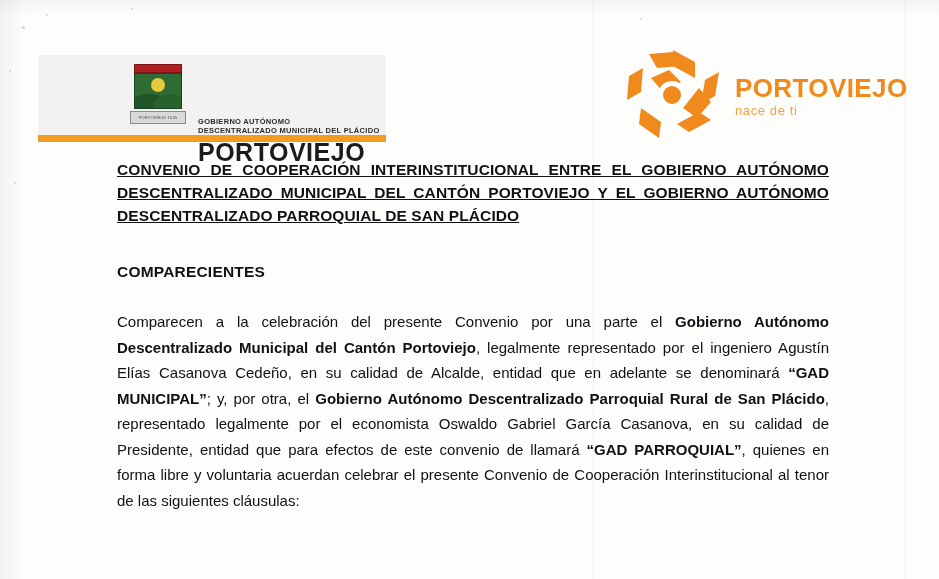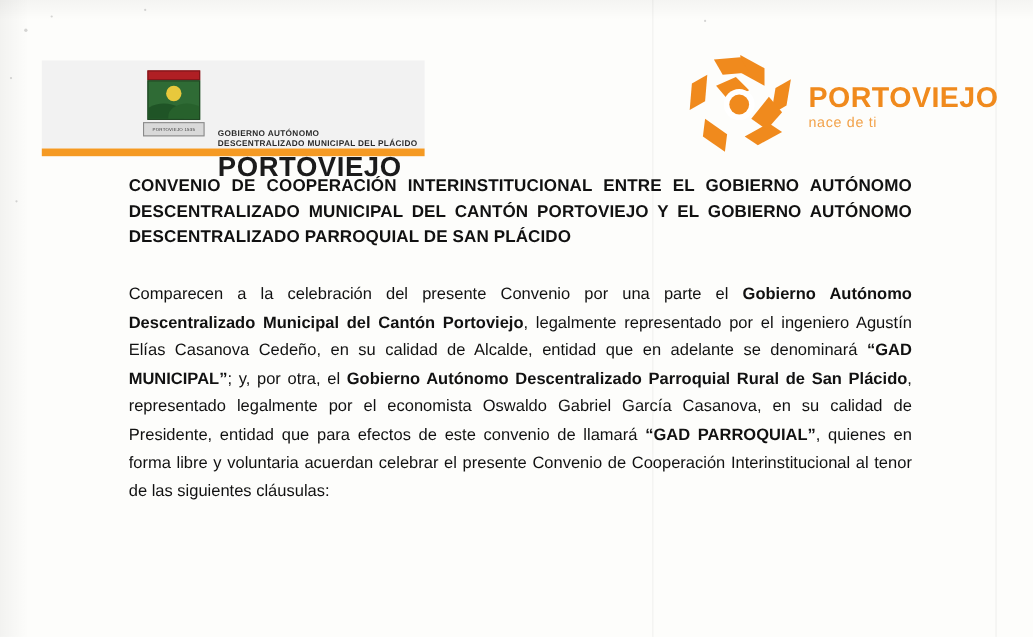--- a/index.html
+++ b/index.html
@@ -198,20 +198,21 @@
   }
   .doc-title {
     font-size: 15.5px;
     font-weight: bold;
     color: #111;
     line-height: 23px;
     text-align: justify;
     text-align-last: left;
     letter-spacing: 0.1px;
     margin: 0;
+    text-decoration: underline;
   }
   .section-head {
     font-size: 15.5px;
     font-weight: bold;
     color: #111;
     margin: 36px 0 0 0;
     letter-spacing: 0.2px;
   }
   .para {
     font-size: 15px;
@@ -282,17 +283,18 @@
     <div class="logo-words">
       <div class="big">PORTOVIEJO</div>
       <div class="small">nace de ti</div>
     </div>
   </div>
 
   <div class="doc">
 
     <h1 class="doc-title">CONVENIO DE COOPERACIÓN INTERINSTITUCIONAL ENTRE EL GOBIERNO AUTÓNOMO DESCENTRALIZADO MUNICIPAL DEL CANTÓN PORTOVIEJO Y EL GOBIERNO AUTÓNOMO DESCENTRALIZADO PARROQUIAL DE SAN PLÁCIDO</h1>
 
+    <h2 class="section-head">COMPARECIENTES</h2>
 
     <p class="para"><span>Comparecen a la celebración del presente Convenio por una parte el </span><b>Gobierno Autónomo Descentralizado Municipal del Cantón Portoviejo</b><span>, legalmente representado por el ingeniero Agustín Elías Casanova Cedeño, en su calidad de Alcalde, entidad que en adelante se denominará </span><b>“GAD MUNICIPAL”</b><span>; y, por otra, el </span><b>Gobierno Autónomo Descentralizado Parroquial Rural de San Plácido</b><span>, representado legalmente por el economista Oswaldo Gabriel García Casanova, en su calidad de Presidente, entidad que para efectos de este convenio de llamará </span><b>“GAD PARROQUIAL”</b><span>, quienes en forma libre y voluntaria acuerdan celebrar el presente Convenio de Cooperación Interinstitucional al tenor de las siguientes cláusulas:</span></p>
   </div>
 
 </div>
 
 </body></html>

